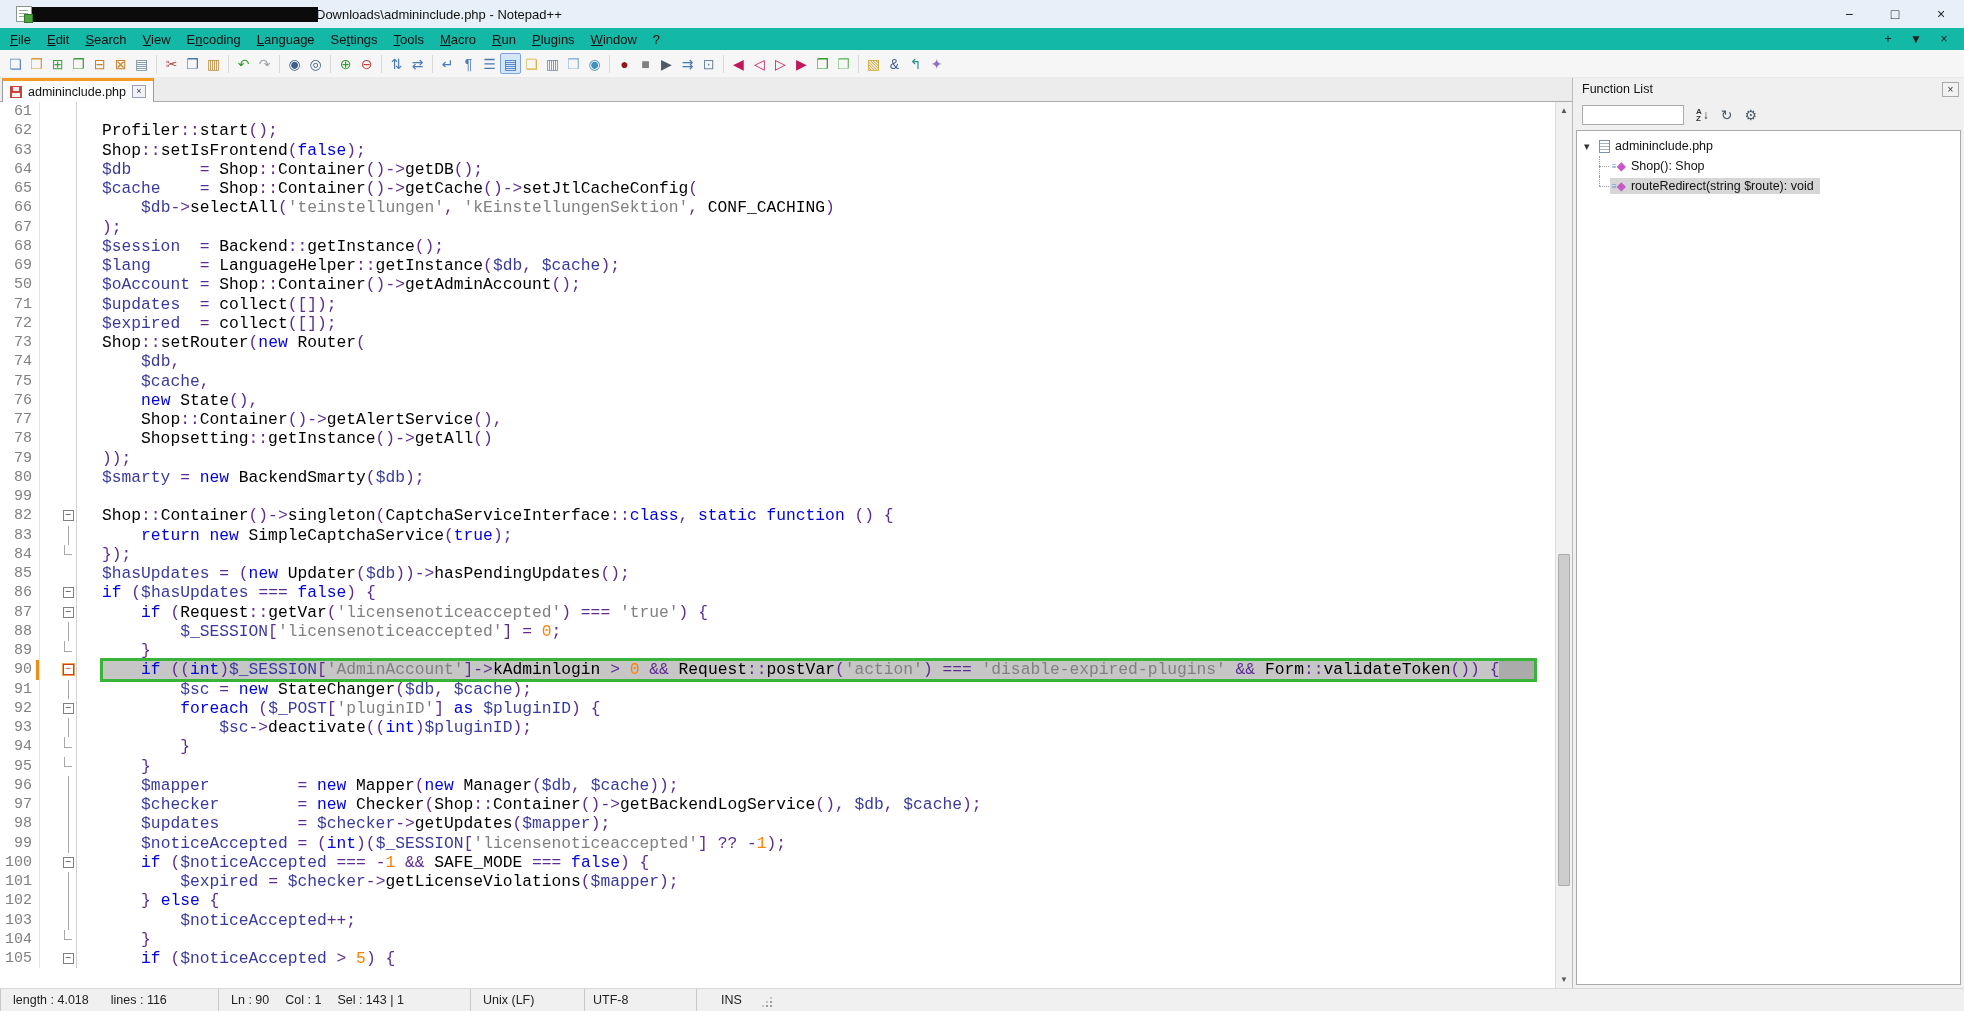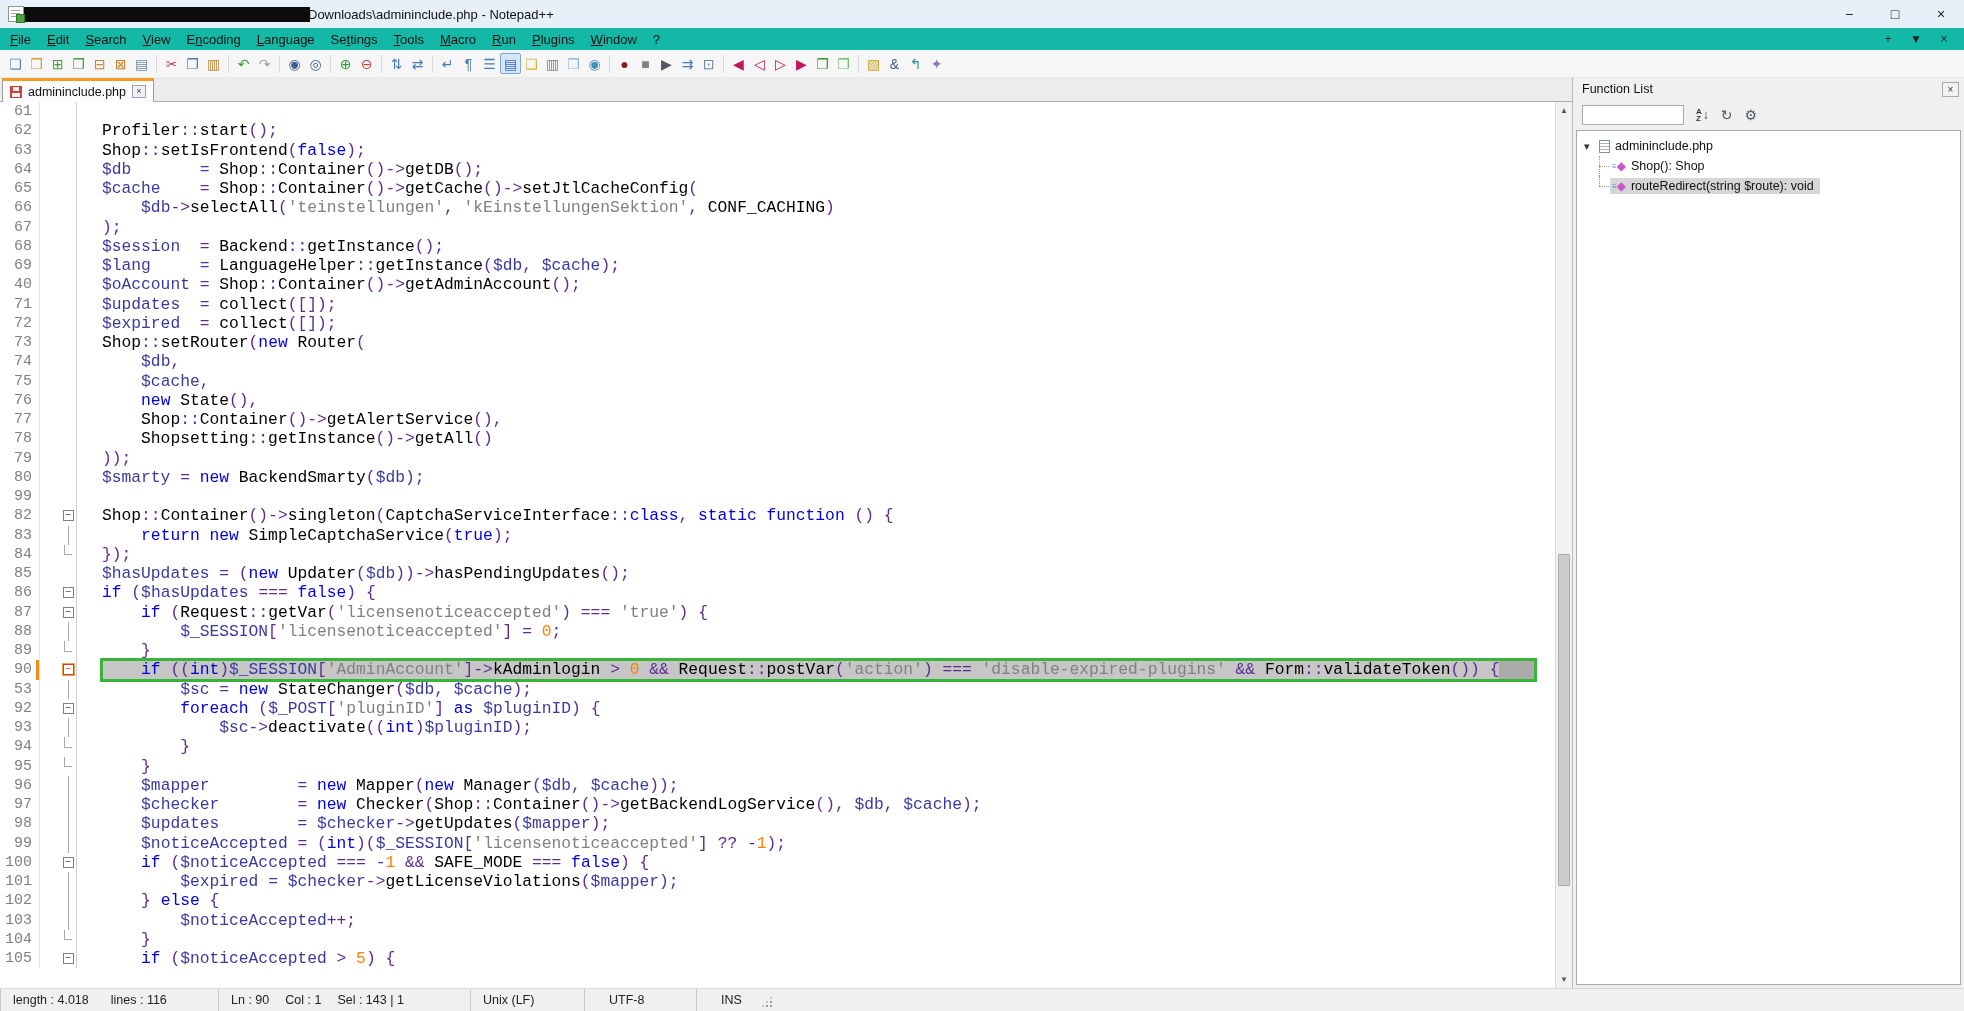--- a/index.html
+++ b/index.html
@@ -1,20 +1,20 @@
 <!DOCTYPE html>
 <html style="--titlebar_bg: #E7F0F8; --accent_tab: #F59A21; --marked_border: #38B438; --marked_bg: #C6C6C6; --selection_eol: #ABABAB; --keyword: #0000E0; --variable: #3A3A9E; --string: #808080; --number: #FF8000; --operator: #5C2D91; --default_text: #000000; --line_number: #808080; --fold_active: #D43A2A; --gutter_bar_orange: #EE8E19; --fl_leaf_icon: #C75AC7; --tab_modified_icon: #C9443C;"><head>
 <meta charset="utf-8">
 <style>
   * { margin:0; padding:0; box-sizing:border-box; }
   html,body { width:1964px; height:1011px; overflow:hidden; font-family:"Liberation Sans", sans-serif; }
   .win { width:1964px; height:1011px; display:flex; flex-direction:column; background:#F6F6F6; }
 
   
-  .titlebar { height:28px; flex:none; background:var(--titlebar_bg); display:flex; align-items:center; padding-left:8px; }
+  .titlebar { height:28px; flex:none; background:var(--titlebar_bg); display:flex; align-items:center; padding-left:16px; }
   .npp-icon { width:16px; height:16px; background:#FFFFFF; border:1px solid #8A9A8A; position:relative; flex:none; }
   .npp-icon::before { content:""; position:absolute; left:2px; top:3px; width:9px; height:1px; background:#9AAA9A; box-shadow:0 3px #9AAA9A, 0 6px #9AAA9A; }
   .npp-icon::after { content:""; position:absolute; right:-2px; bottom:-2px; width:7px; height:7px; background:#4CA33F; border:1px solid #2E7A28; }
   .redact { width:286px; height:15px; background:#0B0B0B; flex:none; }
   .title-text { font-size:13px; color:#111; margin-left:-2px; }
   .win-controls { margin-left:auto; display:flex; height:100%; }
   .wbtn { width:46px; display:flex; align-items:center; justify-content:center; font-size:14px; color:#222; }
 
   
   .menubar { height:22px; flex:none; background:#14b8a6; display:flex; align-items:center; padding-left:2px; font-size:13px; color:#111; }
@@ -96,21 +96,21 @@
   .mini { font-size:8px; color:#4A90D9; letter-spacing:-1px; }
   .diam { color:var(--fl_leaf_icon); font-size:12px; margin-left:1px; }
 
   
   .statusbar { height:23px; flex:none; background:#F0F0F0; border-top:1px solid #D9D9D9; display:flex; align-items:center; font-size:12.5px; color:#222; }
   .sseg { height:100%; display:flex; align-items:center; }
   .sleft { flex:1; padding-left:8px; }
   .s2 { width:218px; border-left:1px solid #C9C9C9; padding-left:12px; gap:22px; }
   .s3 { width:252px; border-left:1px solid #C9C9C9; padding-left:12px; gap:16px; }
   .s4 { width:114px; border-left:1px solid #C9C9C9; padding-left:12px; }
-  .s5 { width:112px; border-left:1px solid #C9C9C9; padding-left:24px; }
+  .s5 { width:112px; border-left:1px solid #C9C9C9; padding-left:8px; }
   .s6 { width:64px; border-left:1px solid #C9C9C9; padding-left:24px; }
   .grip { width:16px; height:100%; position:relative; }
   .grip::after { content:""; position:absolute; right:4px; bottom:4px; width:2px; height:2px; background:#9A9A9A;
     box-shadow:-4px 0 #9A9A9A, -8px 0 #C6C6C6, 0 -4px #9A9A9A, -4px -4px #C6C6C6, 0 -8px #C6C6C6; }
 </style>
 </head>
 <body>
 
 <div class="win">
 
@@ -251,21 +251,21 @@
               <span class="lnum">68</span>
               <span class="fmark"></span>
               <span class="ltext"><span class="t-v">$session</span><span class="t-d">  </span><span class="t-o">=</span><span class="t-d"> Backend</span><span class="t-o">::</span><span class="t-d">getInstance</span><span class="t-o">();</span></span>
             </div>
             <div class="crow">
               <span class="lnum">69</span>
               <span class="fmark"></span>
               <span class="ltext"><span class="t-v">$lang</span><span class="t-d">     </span><span class="t-o">=</span><span class="t-d"> LanguageHelper</span><span class="t-o">::</span><span class="t-d">getInstance</span><span class="t-o">(</span><span class="t-v">$db</span><span class="t-o">,</span><span class="t-d"> </span><span class="t-v">$cache</span><span class="t-o">);</span></span>
             </div>
             <div class="crow">
-              <span class="lnum">40</span>
+              <span class="lnum">50</span>
               <span class="fmark"></span>
               <span class="ltext"><span class="t-v">$oAccount</span><span class="t-d"> </span><span class="t-o">=</span><span class="t-d"> Shop</span><span class="t-o">::</span><span class="t-d">Container</span><span class="t-o">()-&gt;</span><span class="t-d">getAdminAccount</span><span class="t-o">();</span></span>
             </div>
             <div class="crow">
               <span class="lnum">71</span>
               <span class="fmark"></span>
               <span class="ltext"><span class="t-v">$updates</span><span class="t-d">  </span><span class="t-o">=</span><span class="t-d"> collect</span><span class="t-o">([]);</span></span>
             </div>
             <div class="crow">
               <span class="lnum">72</span>
@@ -372,21 +372,21 @@
               <span class="ltext"><span class="t-d">    </span><span class="t-o">}</span></span>
             </div>
             <div class="crow marked">
               <span class="lnum">90</span>
               <span class="fmark">
                 <span class="fbox active"></span>
               </span>
               <span class="ltext"><span class="marksel"><span class="t-d">    </span><span class="t-k">if</span><span class="t-d"> </span><span class="t-o">((</span><span class="t-k">int</span><span class="t-o">)</span><span class="t-v">$_SESSION</span><span class="t-o">[</span><span class="t-s">'AdminAccount'</span><span class="t-o">]-&gt;</span><span class="t-d">kAdminlogin </span><span class="t-o">&gt;</span><span class="t-d"> </span><span class="t-n">0</span><span class="t-d"> </span><span class="t-o">&amp;&amp;</span><span class="t-d"> Request</span><span class="t-o">::</span><span class="t-d">postVar</span><span class="t-o">(</span><span class="t-s">'action'</span><span class="t-o">)</span><span class="t-d"> </span><span class="t-o">===</span><span class="t-d"> </span><span class="t-s">'disable-expired-plugins'</span><span class="t-d"> </span><span class="t-o">&amp;&amp;</span><span class="t-d"> Form</span><span class="t-o">::</span><span class="t-d">validateToken</span><span class="t-o">())</span><span class="t-d"> </span><span class="t-o">{</span><span class="eolsel"></span></span></span>
             </div>
             <div class="crow">
-              <span class="lnum">53</span>
+              <span class="lnum">91</span>
               <span class="fmark">
                 <span class="fline"></span>
               </span>
               <span class="ltext"><span class="t-d">        </span><span class="t-v">$sc</span><span class="t-d"> </span><span class="t-o">=</span><span class="t-d"> </span><span class="t-k">new</span><span class="t-d"> StateChanger</span><span class="t-o">(</span><span class="t-v">$db</span><span class="t-o">,</span><span class="t-d"> </span><span class="t-v">$cache</span><span class="t-o">);</span></span>
             </div>
             <div class="crow">
               <span class="lnum">92</span>
               <span class="fmark">
                 <span class="fbox"></span>
               </span>

